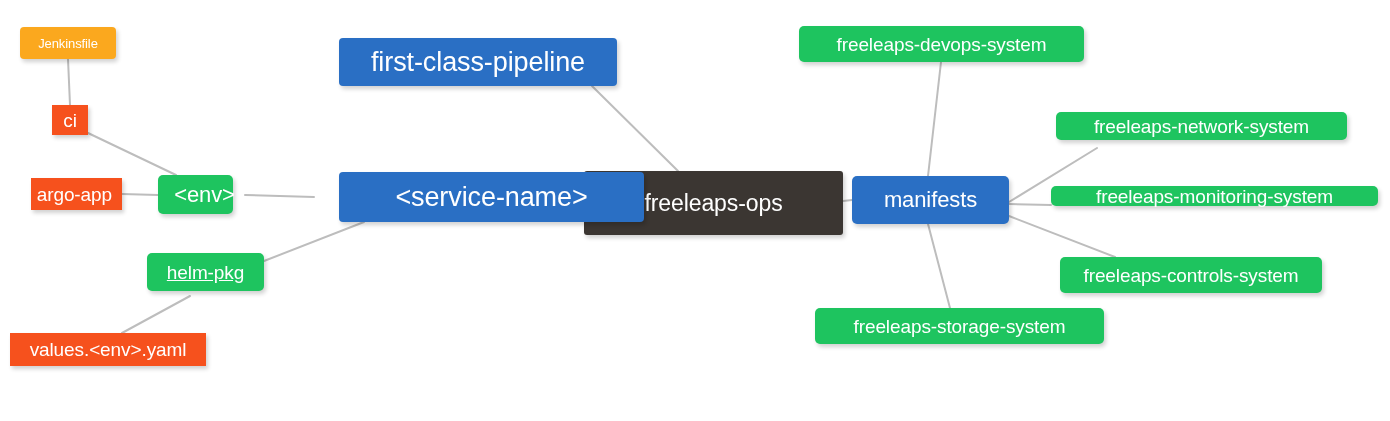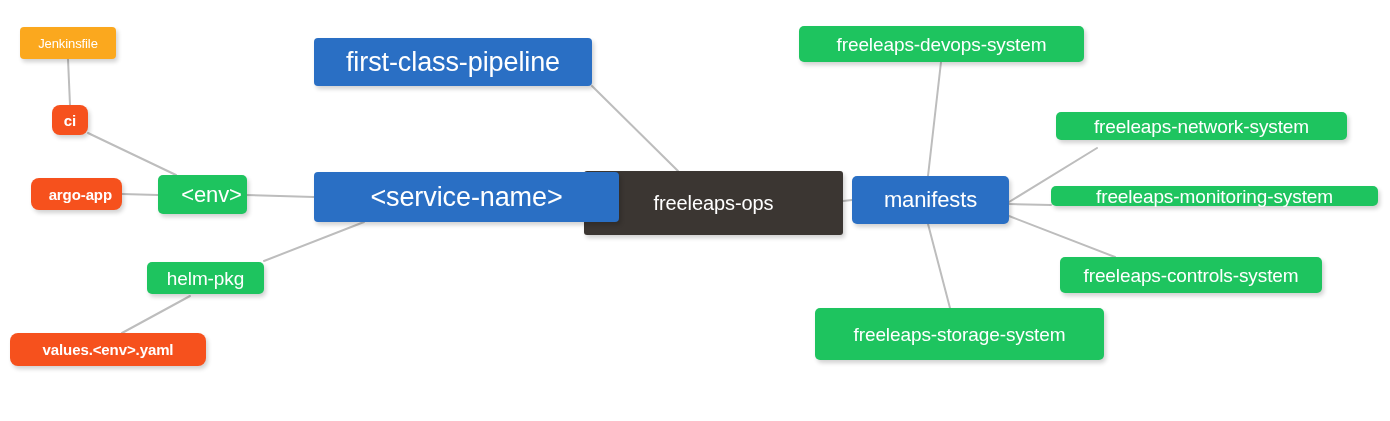--- a/index.html
+++ b/index.html
@@ -46,25 +46,25 @@
     color: #ffffff;
   }
   
   .c-root   { background: #3b3632; }
   .c-blue   { background: #2a6fc4; }
   .c-green  { background: #1ec45f; }
   .c-red    { background: #f6511d; }
   .c-orange { background: #fba81e; }
 
   
-  .t-root   { font-size: 20px; border-radius: 3px; }
-  .t-lg     { font-size: 27px; border-radius: 4px; }
+  .t-root   { font-size: 23px; border-radius: 3px; }
+  .t-lg     { font-size: 27px; border-radius: 4px; margin-left: 25px; }
   .t-md     { font-size: 22px; border-radius: 5px; }
   .t-sm     { font-size: 19px; border-radius: 5px; }
-  .t-xs     { font-size: 15px; border-radius: 8px; font-weight: bold; }
+  .t-xs     { font-size: 19px; border-radius: 0; }
   .t-xxs    { font-size: 13px; border-radius: 4px; }
 </style>
 </head>
 <body>
 
 <div id="mindmap-canvas">
 
   <svg id="edge-layer" viewBox="0 0 1390 421" width="1390" height="421" xmlns="http://www.w3.org/2000/svg">
     <g fill="none" stroke="#bdbdbd" stroke-width="2" stroke-linecap="round">
 
@@ -107,37 +107,37 @@
   </div>
 
   <div class="node c-blue t-lg" style="left:314px; top:38px; width:278px; height:48px;">
     <span class="node-label">first-class-pipeline</span>
   </div>
 
   <div class="node c-blue t-md" style="left:852px; top:176px; width:157px; height:48px;">
     <span class="node-label">manifests</span>
   </div>
 
-  <div class="node c-green t-md" style="left:158px; top:175px; width:89px; height:39px;padding-left:28px;">
+  <div class="node c-green t-md" style="left:158px; top:175px; width:75px; height:39px;padding-left:28px;">
     <span class="node-label">&lt;env&gt;</span>
   </div>
 
   <div class="node c-red t-xs" style="left:52px; top:105px; width:36px; height:30px;">
     <span class="node-label">ci</span>
   </div>
 
   <div class="node c-orange t-xxs" style="left:20px; top:27px; width:96px; height:32px;">
     <span class="node-label">Jenkinsfile</span>
   </div>
 
   <div class="node c-red t-xs" style="left:31px; top:178px; width:91px; height:32px;justify-content:flex-end;">
     <span class="node-label">argo-app</span>
   </div>
 
-  <div class="node c-green t-sm" style="left:147px; top:262px; width:117px; height:32px;">
+  <div class="node c-green t-sm" style="left:147px; top:253px; width:117px; height:38px;text-decoration:underline;">
     <span class="node-label">helm-pkg</span>
   </div>
 
   <div class="node c-red t-xs" style="left:10px; top:333px; width:196px; height:33px;">
     <span class="node-label">values.&lt;env&gt;.yaml</span>
   </div>
 
   <div class="node c-green t-sm" style="left:799px; top:26px; width:285px; height:36px;">
     <span class="node-label">freeleaps-devops-system</span>
   </div>
@@ -147,17 +147,17 @@
   </div>
 
   <div class="node c-green t-sm" style="left:1051px; top:186px; width:327px; height:20px;">
     <span class="node-label">freeleaps-monitoring-system</span>
   </div>
 
   <div class="node c-green t-sm" style="left:1060px; top:257px; width:262px; height:36px;">
     <span class="node-label">freeleaps-controls-system</span>
   </div>
 
-  <div class="node c-green t-sm" style="left:815px; top:308px; width:289px; height:52px;">
+  <div class="node c-green t-sm" style="left:815px; top:308px; width:289px; height:36px;">
     <span class="node-label">freeleaps-storage-system</span>
   </div>
 
 </div>
 
 </body></html>

